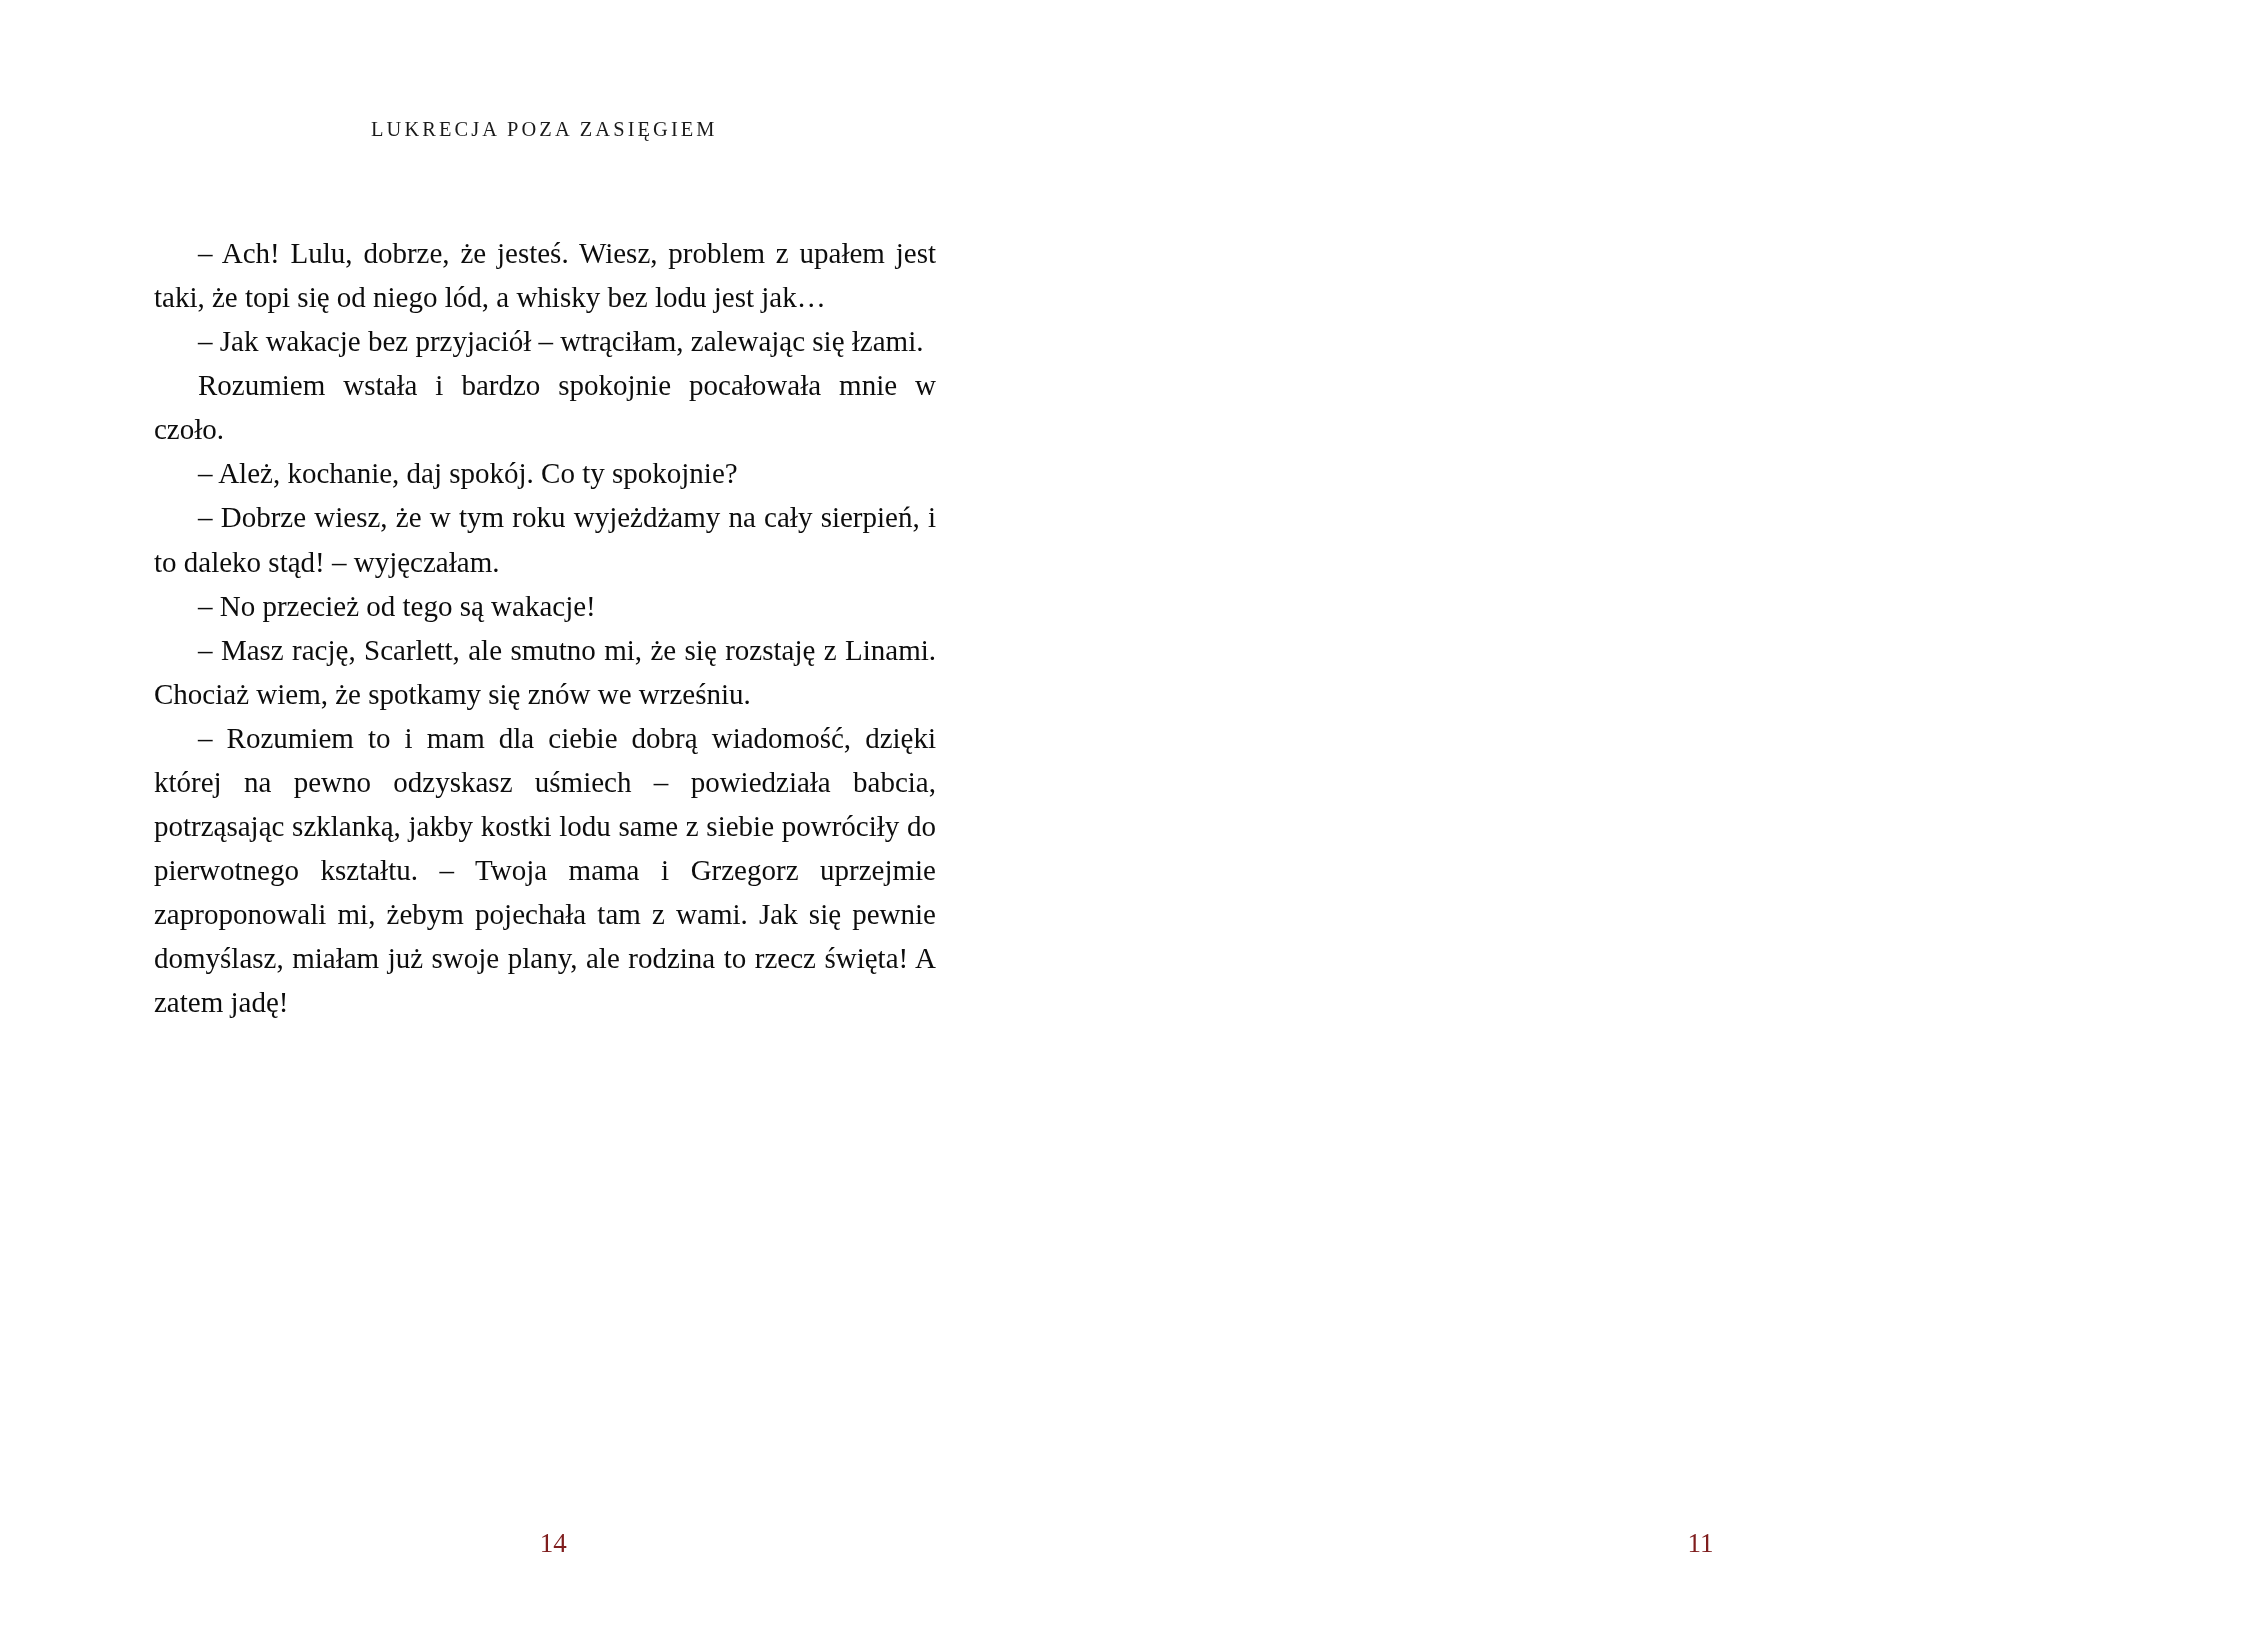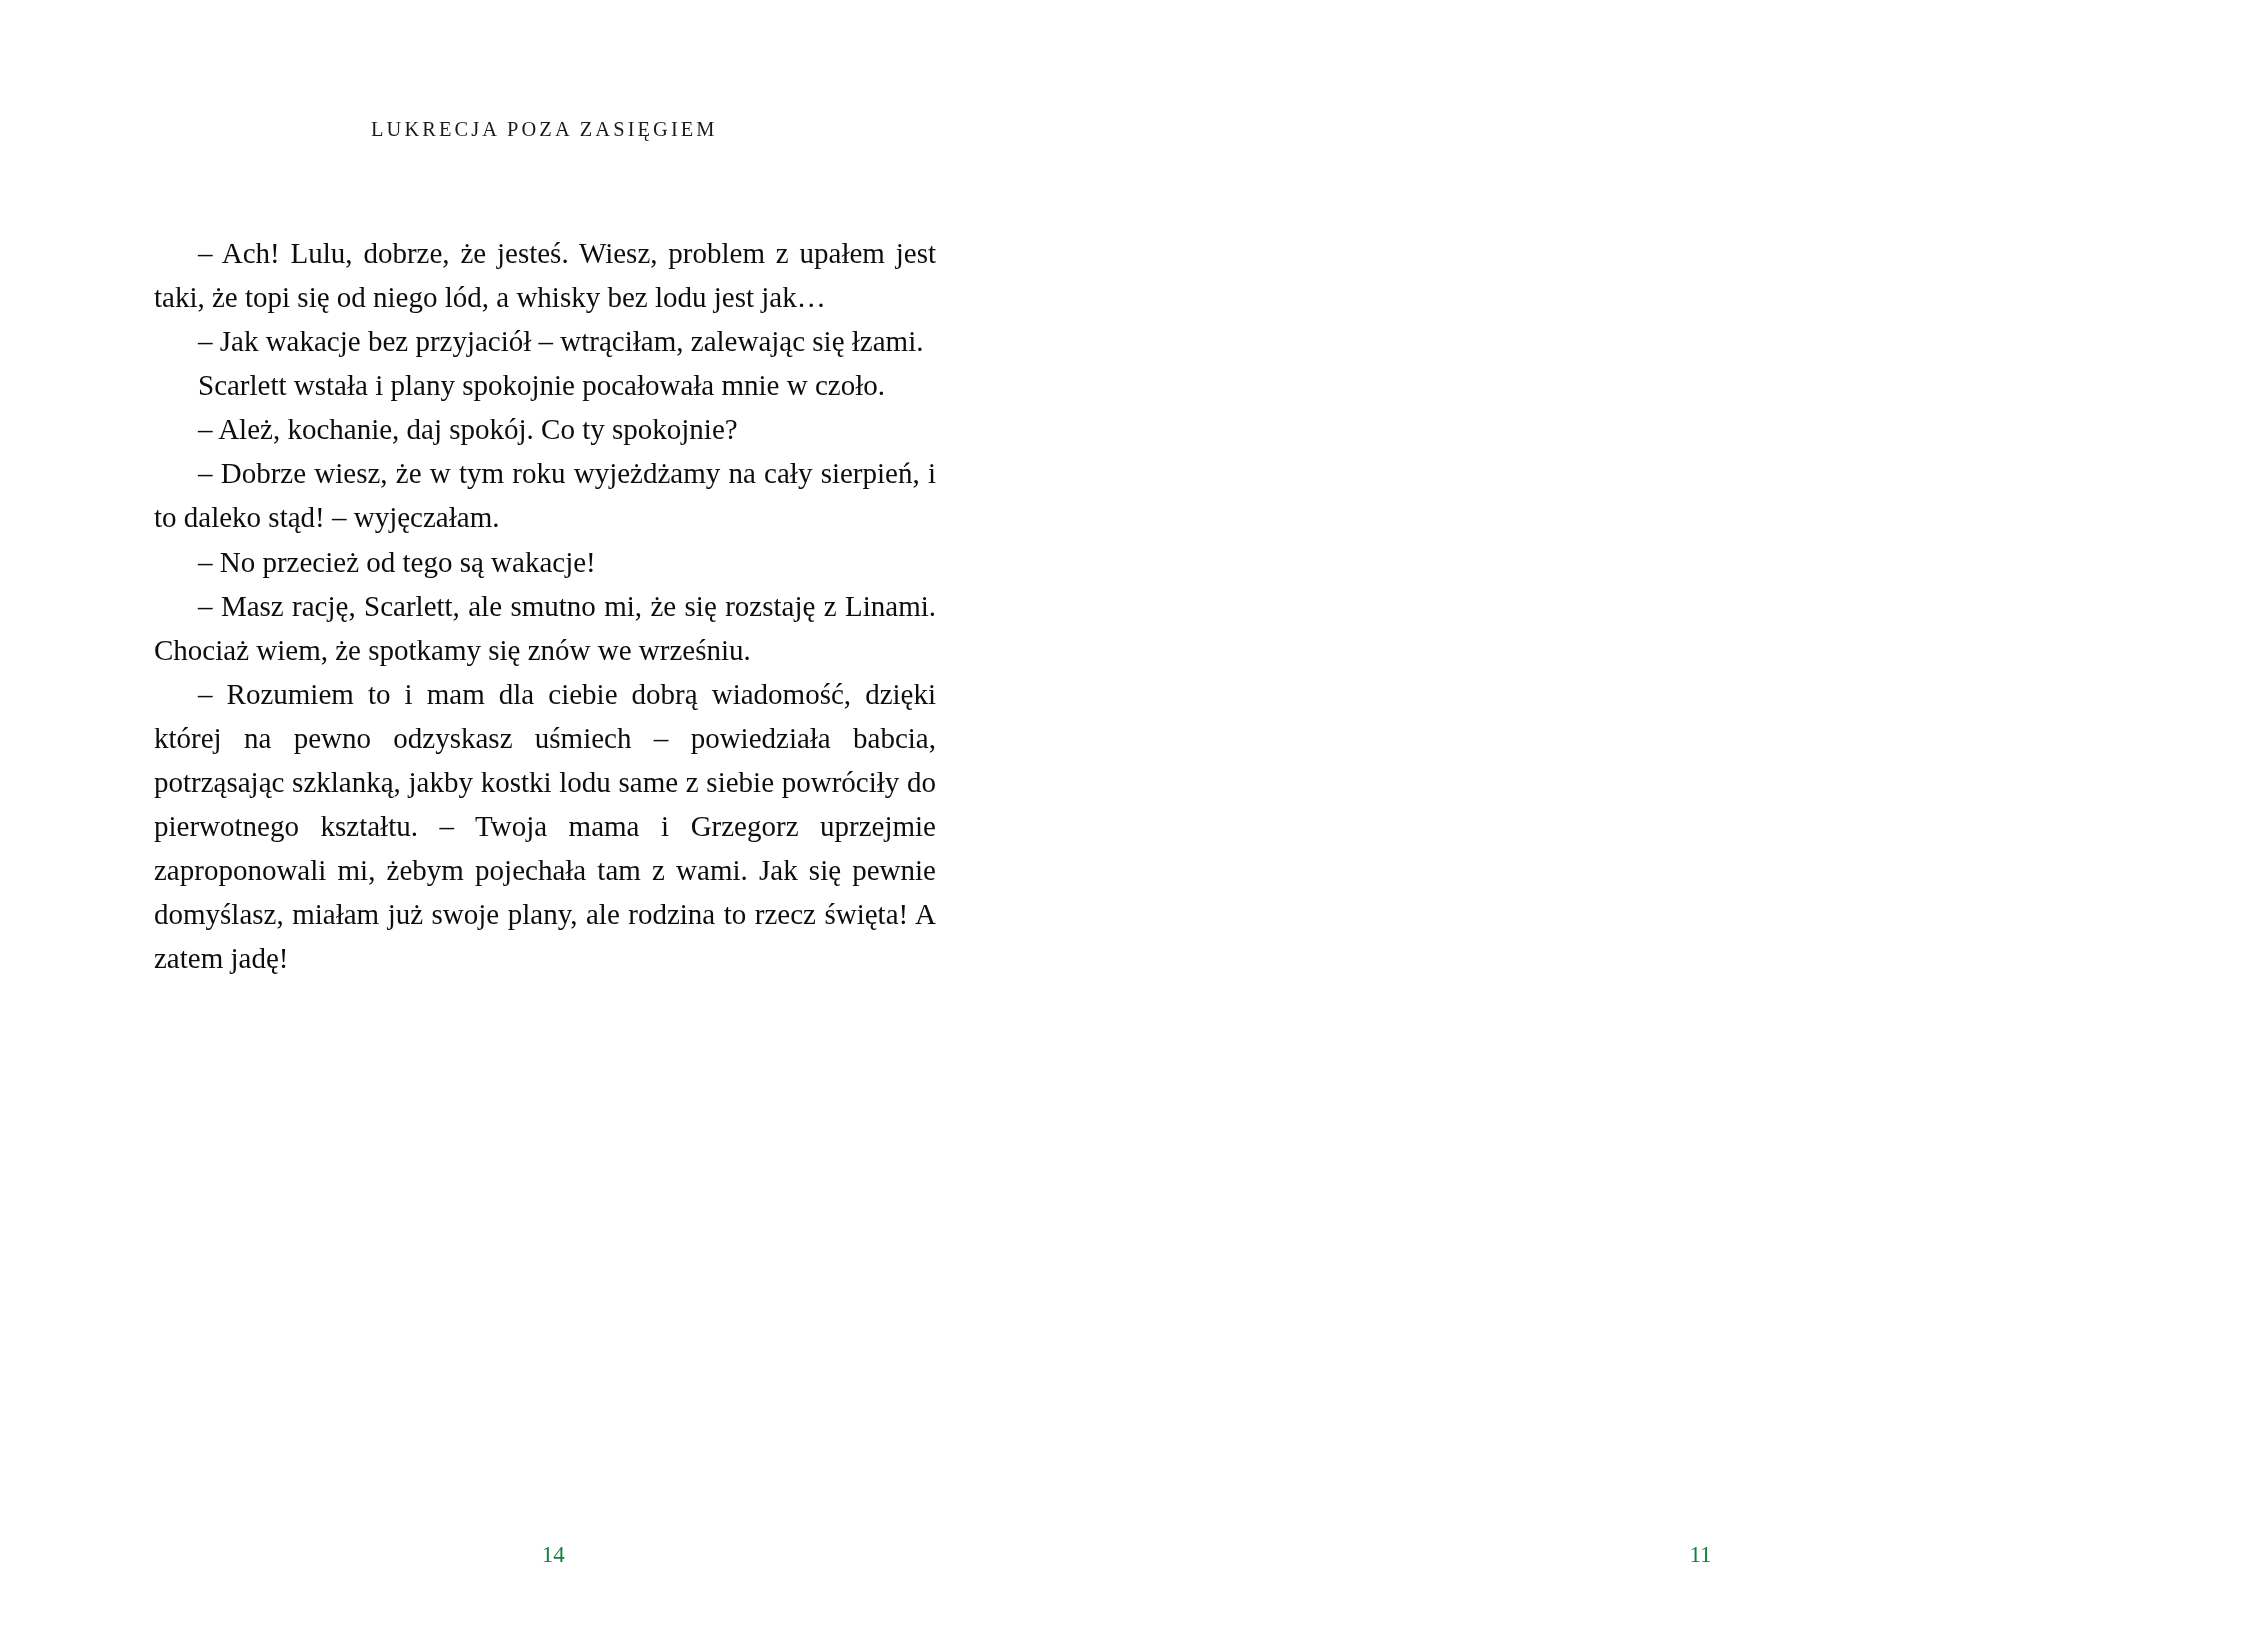--- a/index.html
+++ b/index.html
@@ -53,23 +53,23 @@
     top: 231px;
     left: 154px;
     width: 782px;
   }
   .text-block p {
     margin: 0;
     text-indent: 44px;
   }
   .folio {
     position: absolute;
-    bottom: 79px;
-    font-size: 23px;
-    color: #15803d;
+    bottom: 88px;
+    font-size: 27px;
+    color: #7f1d1d;
     width: 100%;
     text-align: center;
     left: 0;
   }
   .folio span {
     display: inline-block;
   }
   .folio-left-inner { margin-left: -18.4px; }
   .folio-right-inner { margin-left: 26px; }
 </style>
@@ -77,21 +77,21 @@
 <body>
 
 <div class="spread">
 
   <div class="page page-left">
     <div class="running-head">Lukrecja poza zasięgiem</div>
 
     <div class="text-block left">
       <p>– Ach! Lulu, dobrze, że jesteś. Wiesz, pro­blem z upałem jest taki, że topi się od niego lód, a whisky bez lodu jest jak…</p>
       <p>– Jak wakacje bez przyjaciół – wtrąciłam, zale­wając się łzami.</p>
-      <p>Scarlett wstała i plany spokojnie pocałowała mnie w czoło.</p>
+      <p>Rozumiem wstała i bardzo spokojnie pocałowała mnie w czoło.</p>
       <p>– Ależ, kochanie, daj spokój. Co ty spokojnie?</p>
       <p>– Dobrze wiesz, że w tym roku wyjeżdżamy na cały sierpień, i to daleko stąd! – wyjęczałam.</p>
       <p>– No przecież od tego są wakacje!</p>
       <p>– Masz rację, Scarlett, ale smutno mi, że się rozstaję z Linami. Chociaż wiem, że spotkamy się znów we wrześniu.</p>
       <p>– Rozumiem to i mam dla ciebie dobrą wiado­mość, dzięki której na pewno odzyskasz uśmiech – powiedziała babcia, potrząsając szklanką, jakby kostki lodu same z siebie powróciły do pierwot­nego kształtu. – Twoja mama i Grzegorz uprzej­mie zaproponowali mi, żebym pojechała tam z wami. Jak się pewnie domyślasz, miałam już swoje plany, ale rodzina to rzecz święta! A zatem jadę!</p>
     </div>
 
     <div class="folio">
       <span class="folio-left-inner">14</span>
     </div>

